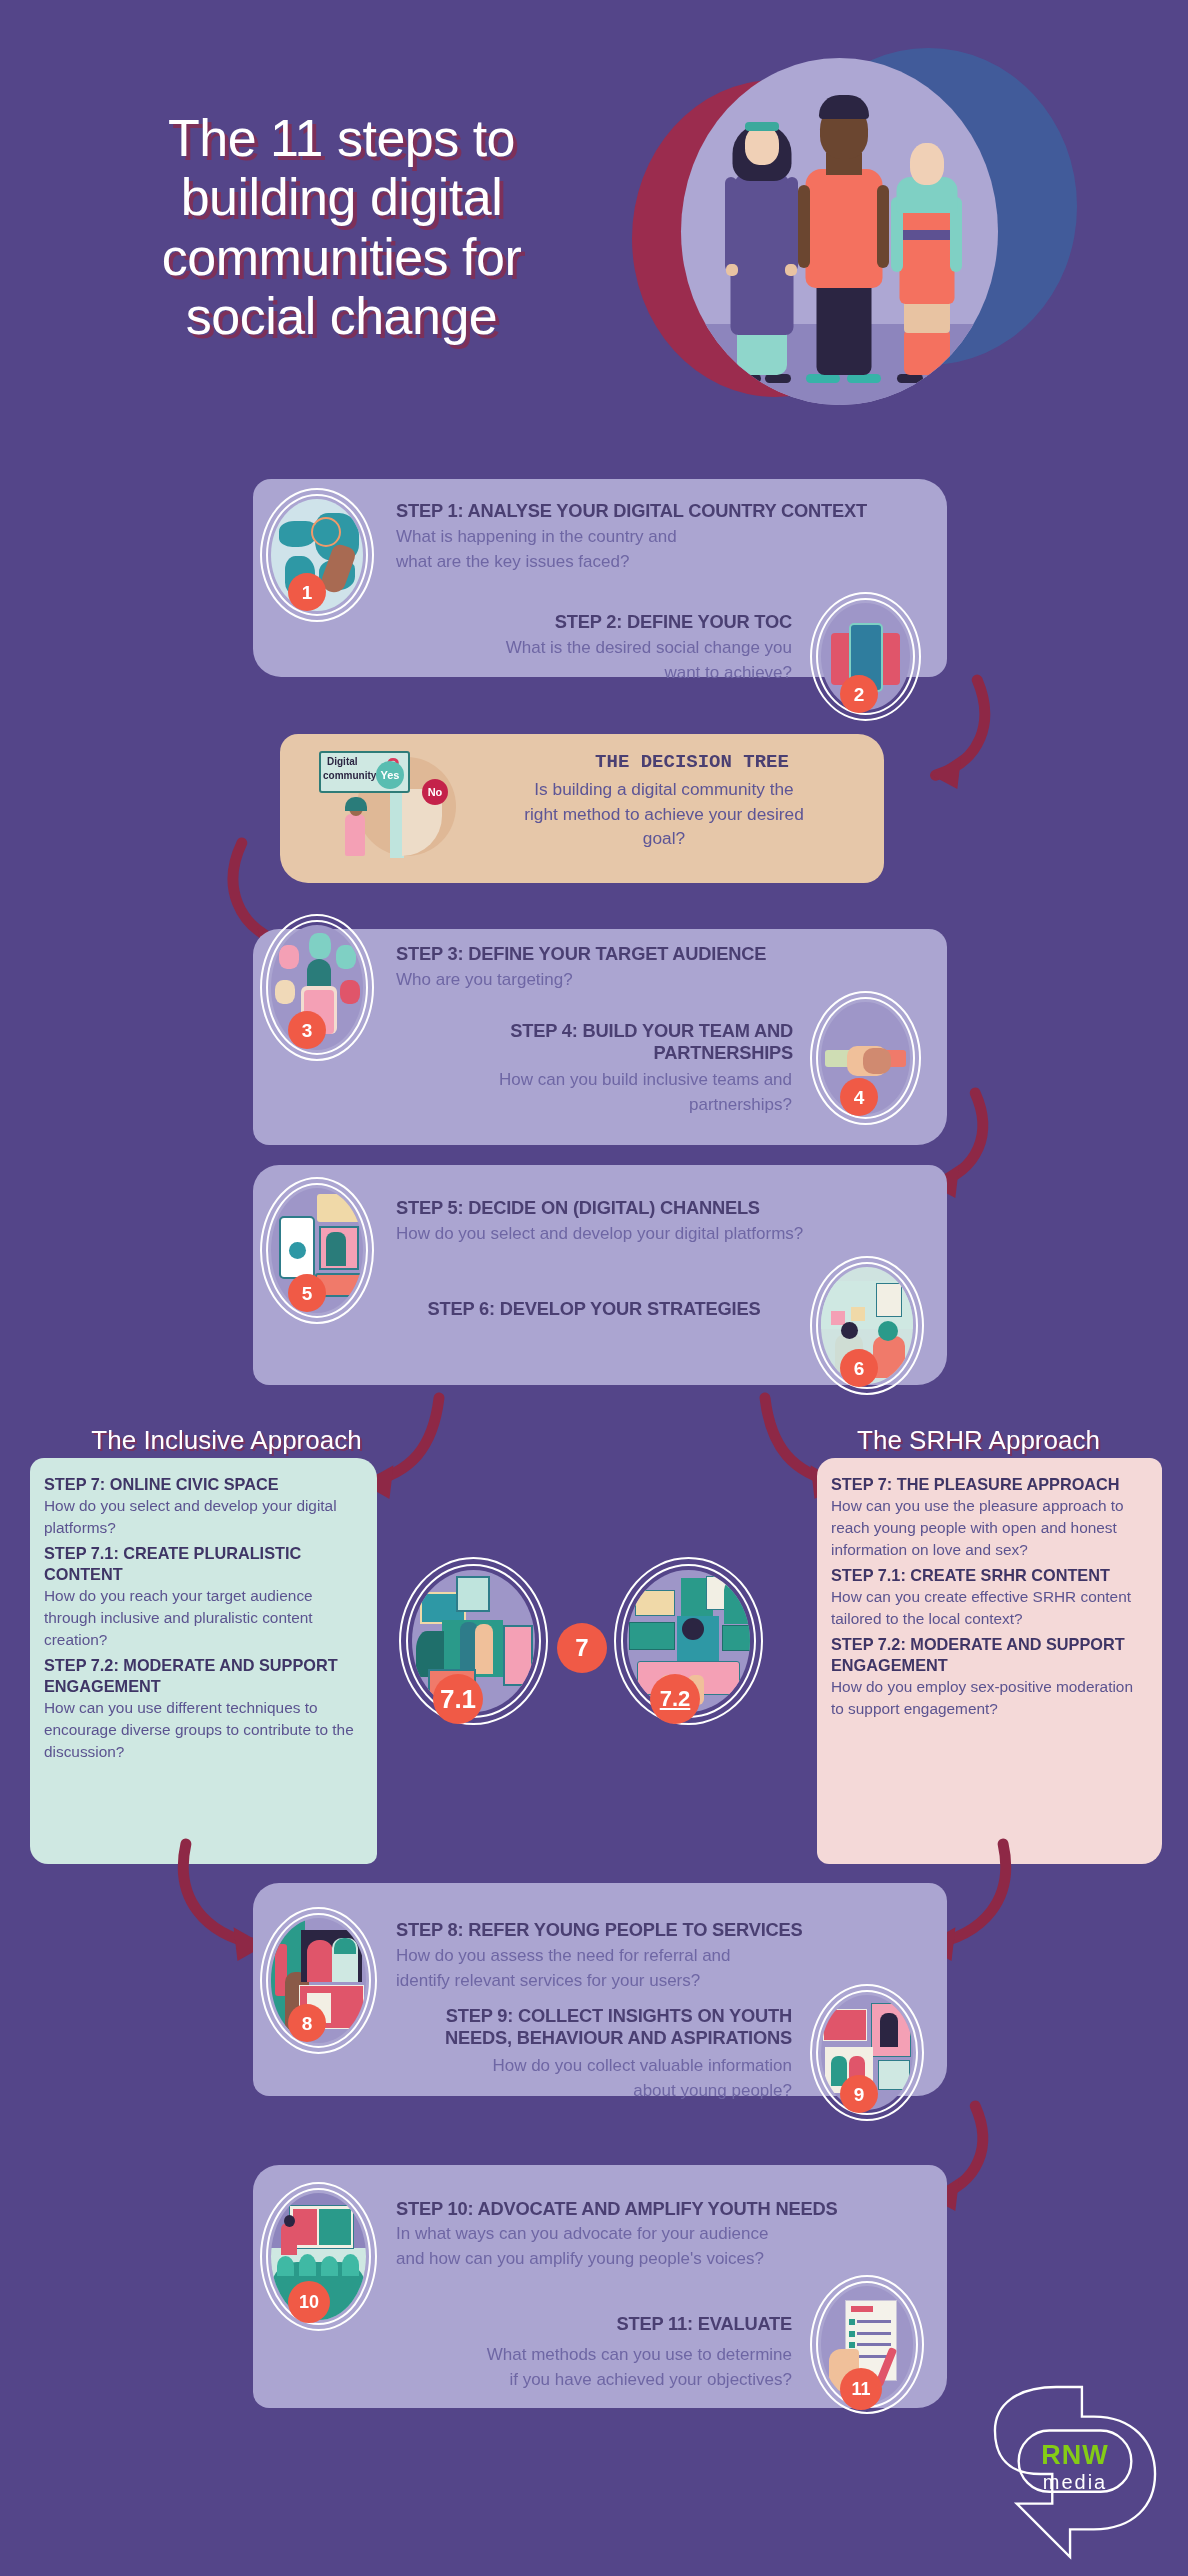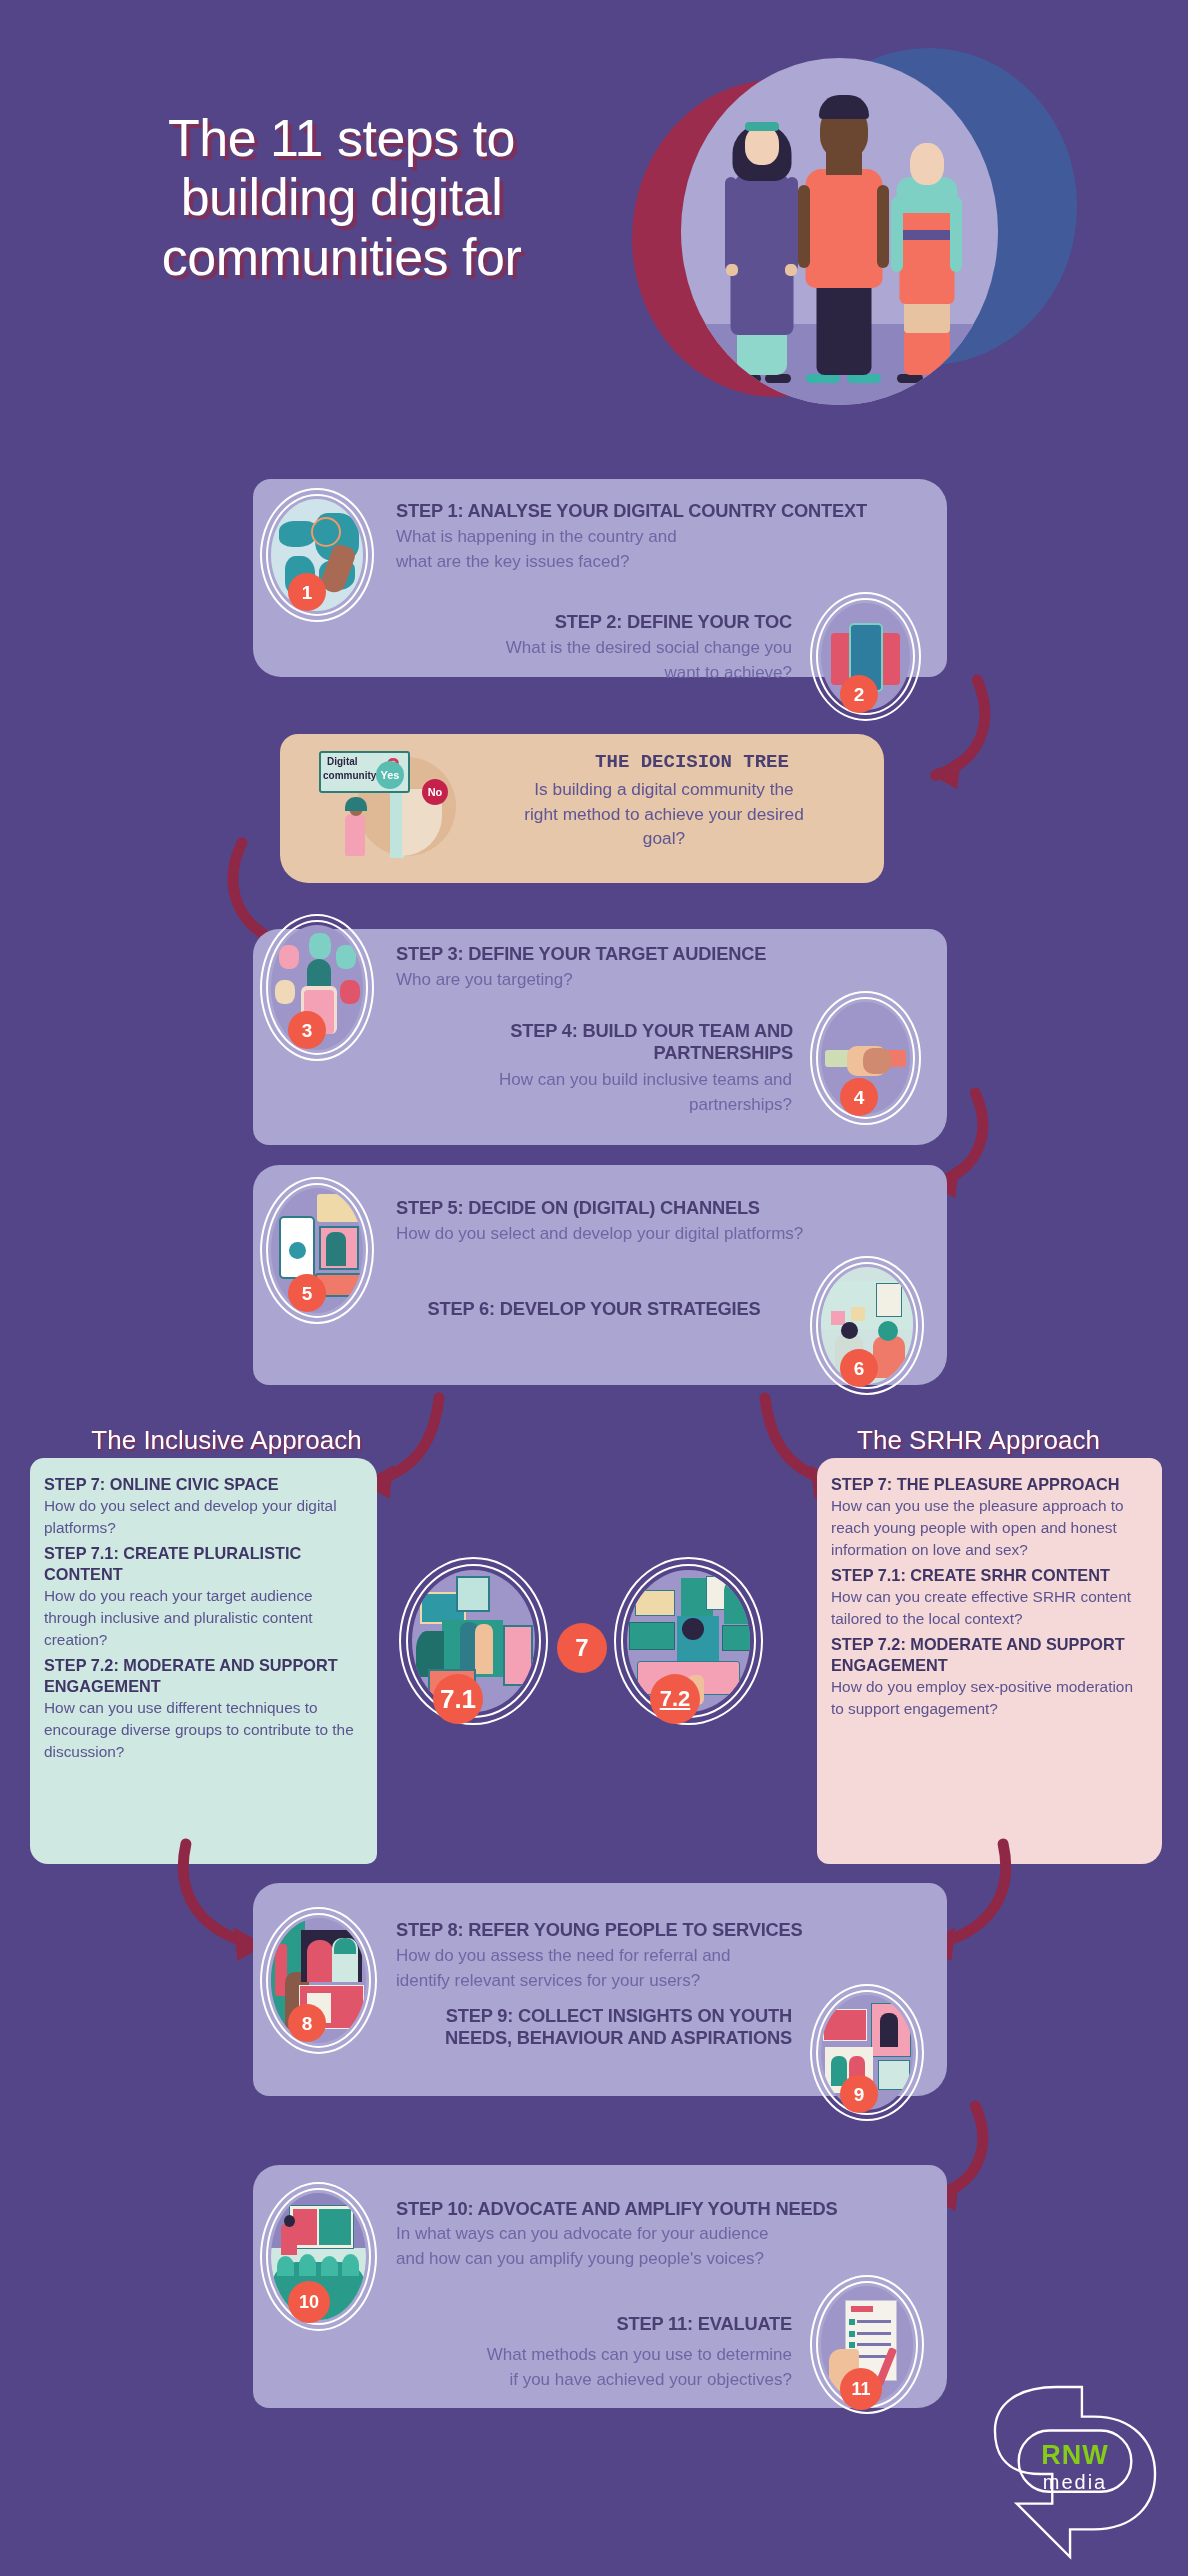--- a/index.html
+++ b/index.html
@@ -113,20 +113,21 @@
 </style>
 </head>
 <body>
 
 <div id="poster">
 
   <div class="hero-title">
     <div>The 11 steps to</div>
     <div>building digital</div>
     <div>communities for</div>
+    <div>social change</div>
   </div>
 
   <div class="hero-art">
     <div class="hero-blob"></div>
     <div class="hero-blob2"></div>
     <div class="hero-circle">
       <div class="hero-floor"></div>
 
       <div class="person" style="left:38px; width:85px; height:297px;">
         <div class="p-shoe" style="left:16px; background:#2b2542; width:26px;"></div>
@@ -430,20 +431,24 @@
     <div class="badge" style="left:28px; top:97px; width:38px; height:38px; font-size:19px;">8</div>
   </div>
 
   <div class="h-step txt-left" style="position:absolute; left:396px; top:1919px; width:535px;">STEP 8: REFER YOUNG PEOPLE TO SERVICES</div>
   <div class="p-step txt-left" style="position:absolute; left:396px; top:1944px; width:456px;">
     <div>How do you assess the need for referral and</div>
     <div>identify relevant services for your users?</div>
   </div>
 
   <div class="h-step txt-right" style="position:absolute; left:396px; top:2005px; width:396px;">STEP 9: COLLECT INSIGHTS ON YOUTH NEEDS, BEHAVIOUR AND ASPIRATIONS</div>
+  <div class="p-step txt-right" style="position:absolute; left:396px; top:2054px; width:396px;">
+    <div>How do you collect valuable information</div>
+    <div>about young people?</div>
+  </div>
 
   <div class="medallion" style="left:810px; top:1984px; width:114px; height:137px;">
     <div class="med-ring"></div>
     <div class="med-ring2" style="inset:6px;"></div>
     <div class="med-inner" style="inset:11px;">
       <div class="sq" style="left:2px;  top:14px; width:44px; height:32px; background:#e0556a; border:1.5px solid #f2efe4;"></div>
       <div class="sq" style="left:50px; top:8px;  width:40px; height:54px; background:#f4a0b5; border:1.5px solid #2e7c8a;"></div>
       <div class="sq" style="left:59px; top:18px; width:18px; height:34px; background:#2b2542; border-radius:8px 8px 0 0;"></div>
       <div class="sq" style="left:4px;  top:52px; width:48px; height:46px; background:#f2efe4;"></div>
       <div class="sq" style="left:10px; top:61px; width:16px; height:30px; background:#2a9a8a; border-radius:7px 7px 0 0;"></div>

